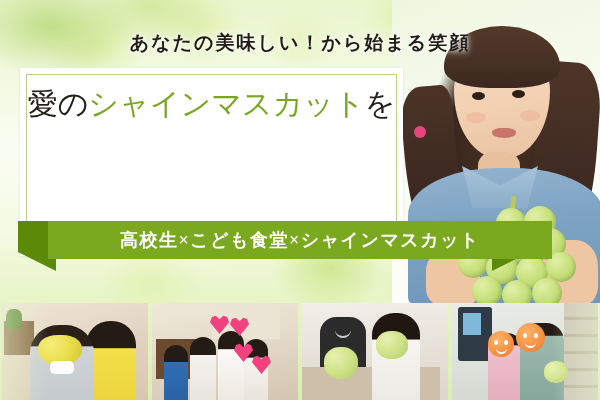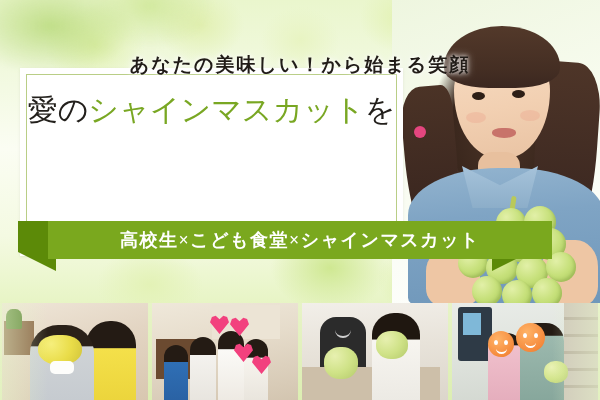--- a/index.html
+++ b/index.html
@@ -107,39 +107,38 @@
   .g-stem{position:absolute;left:118px;top:196px;width:5px;height:22px;
     background:#b9c95a;border-radius:3px;transform:rotate(9deg);}
 
   
   .tagline{
     position:absolute;left:0;top:30px;width:600px;text-align:center;
     font-family:"DejaVu Sans", sans-serif;
     font-size:19px;font-weight:700;color:#211c18;letter-spacing:2px;
     text-shadow:0 0 4px rgba(255,255,255,.9),0 0 9px rgba(255,255,255,.75);
     z-index:6;
-    margin-top:22px;
   }
 
   
   .card{
     position:absolute;left:20px;top:68px;width:383px;height:188px;
     background:#ffffff;z-index:5;
     box-shadow:0 1px 3px rgba(0,0,0,.08);
   }
   .card:after{
     content:"";position:absolute;left:6px;top:6px;right:6px;bottom:6px;
     border:1px solid #b9ce86;pointer-events:none;
   }
   .headline{
     position:absolute;left:0;right:0;top:14px;text-align:center;
     font-family:"Liberation Serif", serif;
   }
   .h-line1{font-size:25px;color:#4a4038;letter-spacing:2px;line-height:1.32;}
-  .h-line2{font-size:30px;line-height:1.3;letter-spacing:0px;margin-top:8px;}
+  .h-line2{font-size:30px;line-height:1.3;letter-spacing:0px;margin-top:2px;}
   .h-line3{font-size:30px;line-height:1.3;letter-spacing:0px;}
   .dk{color:#23201c;}
   .gr{color:#79a723;}
 
   
   .ribbon-wrap{position:absolute;left:0;top:221px;width:548px;height:56px;z-index:7;}
   .ribbon-tail{
     position:absolute;top:0;width:38px;height:50px;background:#5c8a08;
   }
   .ribbon-tail.l{left:18px;clip-path:polygon(0 0,100% 0,100% 100%,0 62%);}

